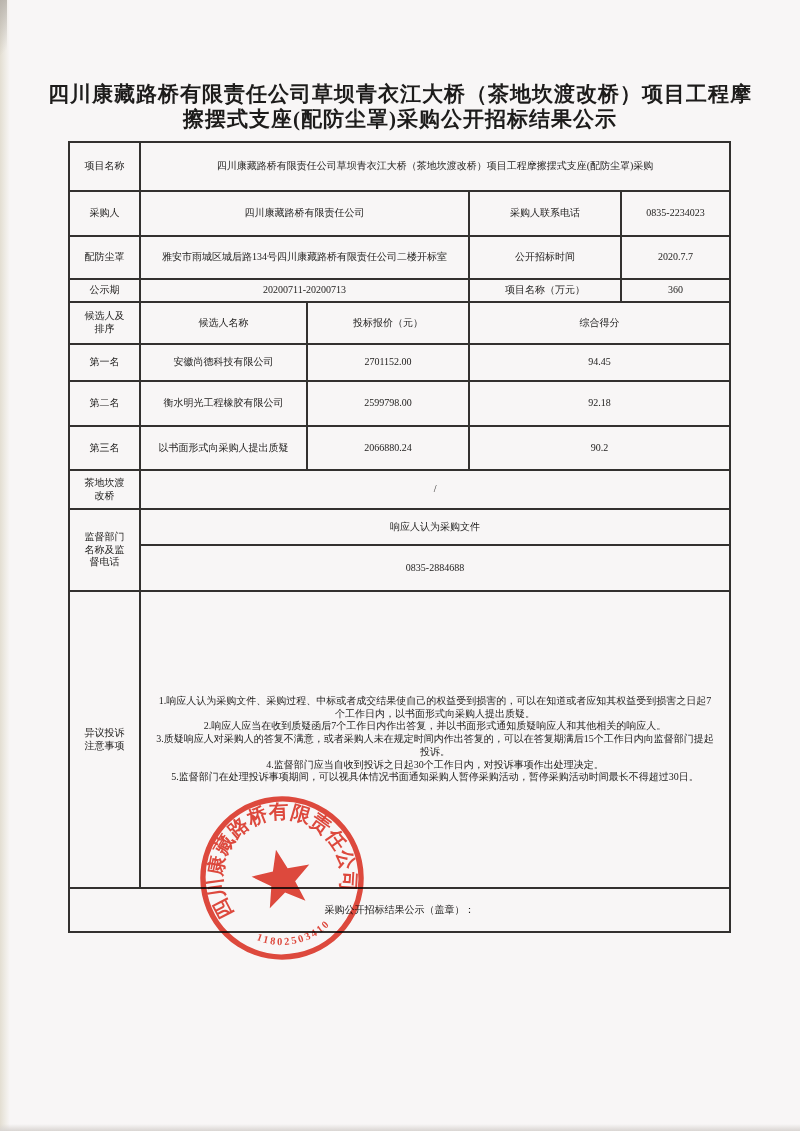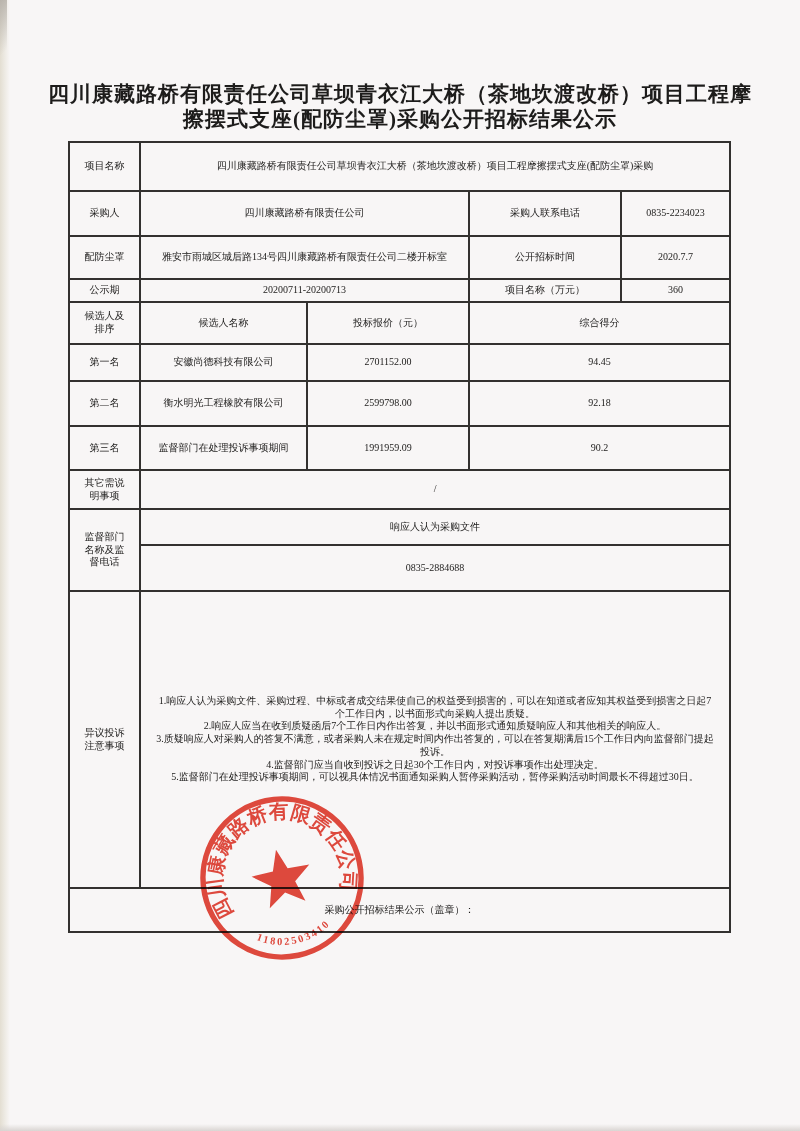--- a/index.html
+++ b/index.html
@@ -110,26 +110,26 @@
         <td class="ctr" colspan="2">94.45</td>
       </tr>
       <tr class="r7">
         <td class="lab">第二名</td>
         <td class="val">衡水明光工程橡胶有限公司</td>
         <td class="ctr">2599798.00</td>
         <td class="ctr" colspan="2">92.18</td>
       </tr>
       <tr class="r8">
         <td class="lab">第三名</td>
-        <td class="val">监督部门在处理投诉事项期间</td>
-        <td class="ctr">1991959.09</td>
+        <td class="val">以书面形式向采购人提出质疑</td>
+        <td class="ctr">2066880.24</td>
         <td class="ctr" colspan="2">90.2</td>
       </tr>
       <tr class="r9">
-        <td class="lab">其它需说明事项</td>
+        <td class="lab">茶地坎渡改桥</td>
         <td class="ctr" colspan="4">/</td>
       </tr>
       <tr class="r10a">
         <td class="ctr-lab" rowspan="2">监督部门名称及监督电话</td>
         <td class="ctr" colspan="4">响应人认为采购文件</td>
       </tr>
       <tr class="r10b">
         <td class="ctr" colspan="4">0835-2884688</td>
       </tr>
       <tr class="r11">

